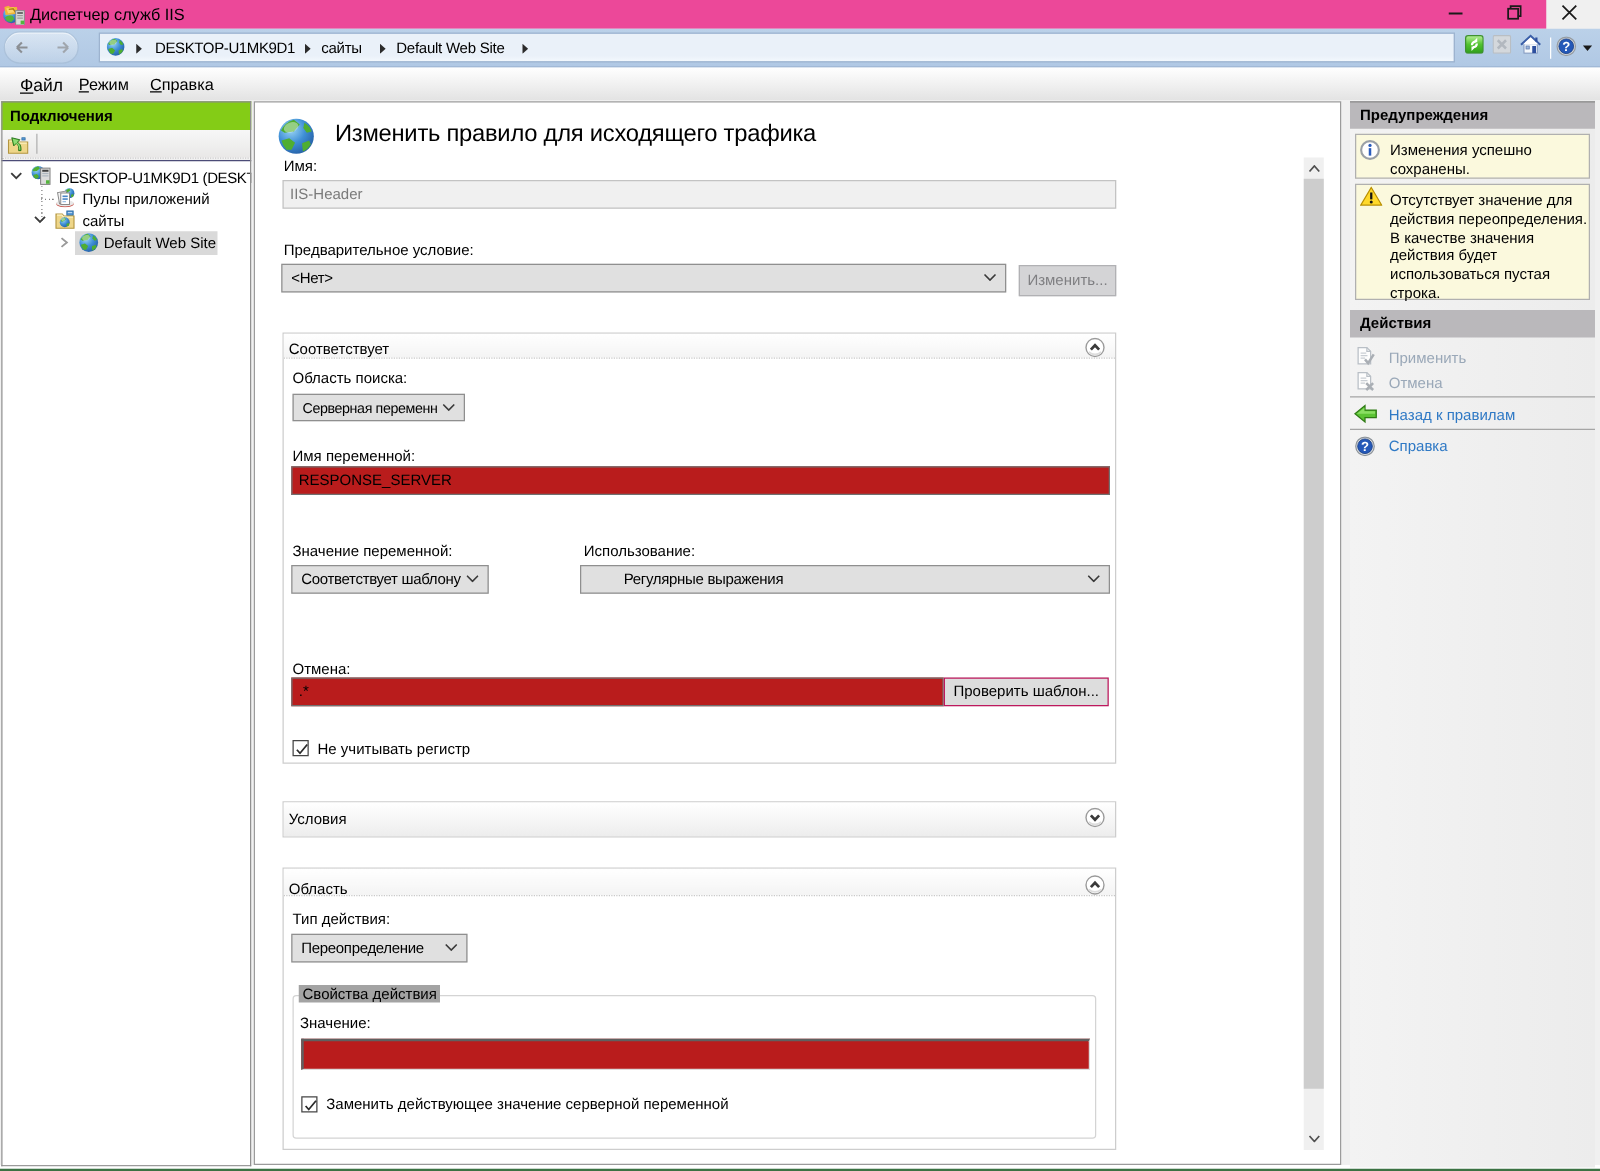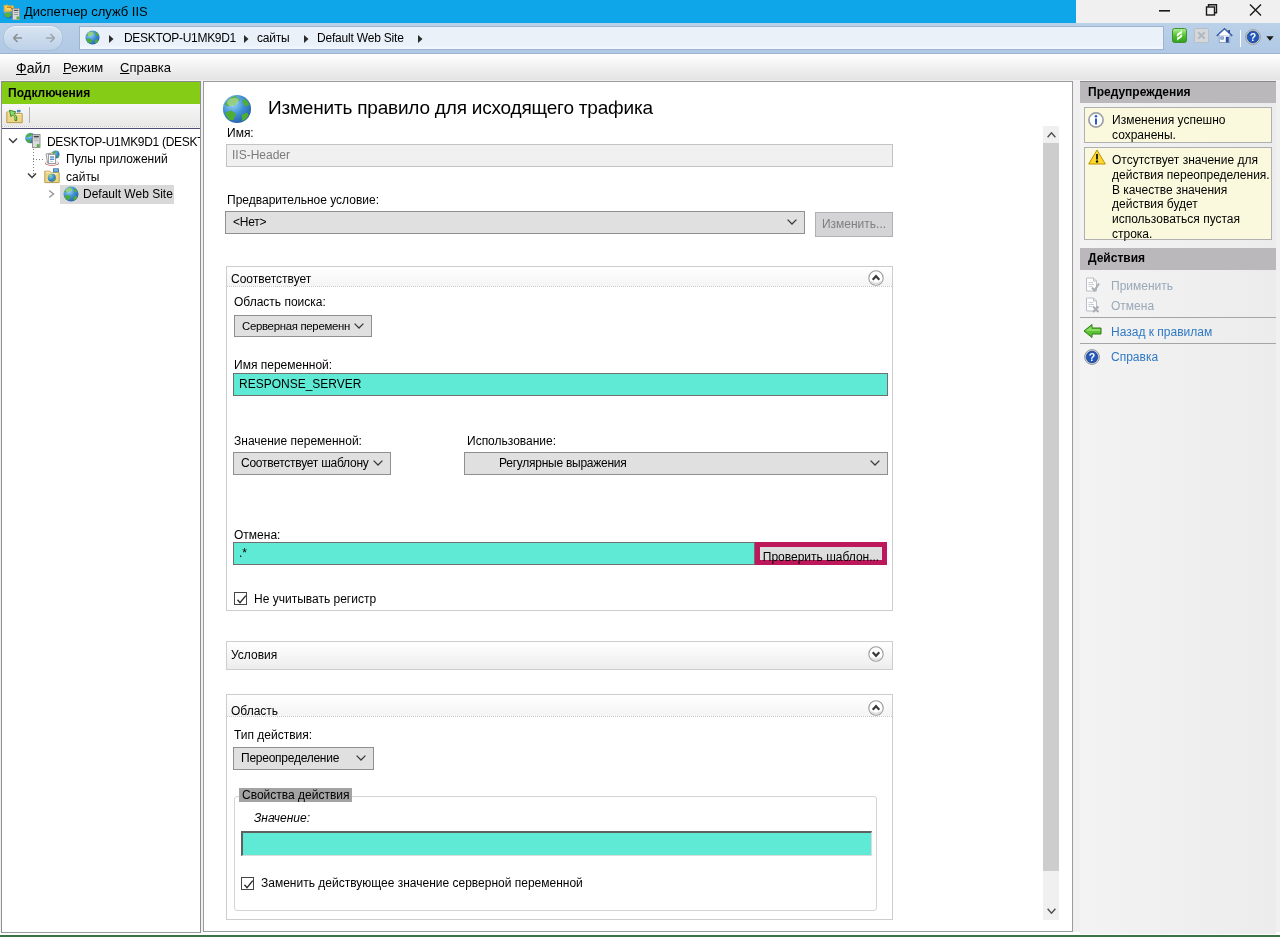--- a/index.html
+++ b/index.html
@@ -2,32 +2,32 @@
 <html><head>
 <meta charset="utf-8">
 <style>
 * { margin:0; padding:0; box-sizing:border-box; }
 html,body { width:1280px; height:937px; overflow:hidden; }
 body { font-family:"Liberation Sans", sans-serif; font-size:12px; color:#000; background:#f0f0f0; position:relative; }
 .abs { position:absolute; }
 .lbl { position:absolute; font-size:12px; color:#000; white-space:nowrap; }
 .combo { position:absolute; background:#e0e0e0; border:1px solid #8f8f8f; font-size:12px; letter-spacing:-0.25px; line-height:21px; padding-left:7px; white-space:nowrap; overflow:hidden; }
 .combo svg { position:absolute; right:7px; top:7px; }
-.txt { position:absolute; background:#5eead4; border:1px solid #707070; font-size:12px; line-height:21px; padding-left:5px; white-space:nowrap; }
+.txt { position:absolute; background:#b91c1c; border:1px solid #707070; font-size:12px; line-height:21px; padding-left:5px; white-space:nowrap; }
 .grp { position:absolute; border:1px solid #cdcdcd; background:#fff; }
 .grphead { position:absolute; left:0; top:0; right:0; height:20px; background:linear-gradient(#ffffff,#f4f4f4); border-bottom:1px dotted #c8c8c8; }
 .cb { position:absolute; width:13px; height:13px; background:#fff; border:1px solid #454545; }
 .cb svg { position:absolute; left:1px; top:1px; }
 </style>
 </head>
 <body>
 
 <div class="abs" style="left:0;top:932px;width:1280px;height:3px;background:#ffffff;"></div>
 
-<div class="abs" style="left:0;top:0;width:1076px;height:23px;background:#0ea5e9;">
+<div class="abs" style="left:0;top:0;width:1237px;height:23px;background:#ec4899;">
   <svg class="abs" style="left:2px;top:2px" width="18" height="18" viewBox="0 0 18 18">
     <circle cx="7" cy="10" r="6.5" fill="url(#gblue)"></circle>
     <path d="M2 12 Q4.5 9.5 8 10.5 L9.5 13 L7 15.5 L3.5 15 Z" fill="#54b43c"></path>
     <path d="M1.5 3.5 L5 2.5 L6 3.5 L11.5 3.5 L12.5 9 L2.5 10 Z" fill="#f0b636"></path>
     <path d="M3 4.5 L9 4 L11 7.5 L4.5 8.5 Z" fill="#fbd56e"></path>
     <path d="M5 5.5 L8.5 5 L10.5 7.8" fill="none" stroke="#b27c10" stroke-width="1.2"></path>
     <rect x="10.5" y="6.5" width="7" height="11.5" fill="#d9d9d9" stroke="#8a8a8a" stroke-width="0.8"></rect>
     <rect x="11.8" y="7.8" width="4.5" height="1.2" fill="#4a4a4a"></rect>
     <rect x="11.8" y="10" width="4.5" height="1" fill="#9a9a9a"></rect>
     <rect x="11.8" y="12" width="4.5" height="1" fill="#9a9a9a"></rect>
@@ -197,21 +197,21 @@
         </svg>
     </div>
     <span class="lbl" style="left:240px;top:167px;">Использование:</span>
     <div class="combo" style="left:237px;top:185px;width:424px;height:23px;padding-left:34px;">Регулярные выражения
       <svg width="10" height="6" viewBox="0 0 10 6">
           <path d="M0.6 0.6 L5 5 L9.4 0.6" stroke="#3a3a3a" stroke-width="1.3" fill="none"></path>
         </svg>
     </div>
     <span class="lbl" style="left:7px;top:261px;">Отмена:</span>
     <div class="txt" style="left:6px;top:275px;width:522px;height:23px;">.*</div>
-    <div class="abs" style="left:528px;top:275px;width:132px;height:23px;background:#dddddd;border:5px solid #be185d;text-align:center;line-height:21px;">Проверить шаблон...</div>
+    <div class="abs" style="left:528px;top:275px;width:132px;height:23px;background:#dddddd;border:1px solid #be185d;text-align:center;line-height:21px;">Проверить шаблон...</div>
     <div class="cb" style="left:7px;top:325px;">
         <svg width="11" height="11" viewBox="0 0 11 11">
           <path d="M1.5 5.8 L4 8.6 L9.8 1.6" stroke="#2b2b2b" stroke-width="1.4" fill="none"></path>
         </svg>
       </div>
     <span class="lbl" style="left:27px;top:325px;">Не учитывать регистр</span>
   </div>
 
   <div class="grp" style="left:22px;top:559px;width:667px;height:29px;">
     <div class="grphead" style="height:27px;border-bottom:none;background:linear-gradient(#ffffff,#ededed);"></div>
@@ -228,21 +228,21 @@
         <use href="#circup"></use>
       </svg>
     <span class="lbl" style="left:7px;top:33px;">Тип действия:</span>
     <div class="combo" style="left:6px;top:52px;width:141px;height:23px;">Переопределение
       <svg width="10" height="6" viewBox="0 0 10 6">
           <path d="M0.6 0.6 L5 5 L9.4 0.6" stroke="#3a3a3a" stroke-width="1.3" fill="none"></path>
         </svg>
     </div>
     <div class="abs" style="left:7px;top:101px;width:643px;height:115px;border:1px solid #d4d4d4;border-radius:3px;"></div>
     <span class="abs" style="left:12px;top:93px;background:#a3a3a3;padding:0 3px;font-size:12px;">Свойства действия</span>
-    <span class="lbl" style="left:27px;top:116px;font-style:italic;">Значение:</span>
+    <span class="lbl" style="left:13px;top:116px;">Значение:</span>
     <div class="txt" style="left:14px;top:136px;width:631px;height:25px;border-width:2px 1px 1px 2px;border-color:#606060 #dcdcdc #dcdcdc #606060;"></div>
     <div class="cb" style="left:14px;top:182px;">
         <svg width="11" height="11" viewBox="0 0 11 11">
           <path d="M1.5 5.8 L4 8.6 L9.8 1.6" stroke="#2b2b2b" stroke-width="1.4" fill="none"></path>
         </svg>
       </div>
     <span class="lbl" style="left:34px;top:181px;">Заменить действующее значение серверной переменной</span>
   </div>
 </div>
 

